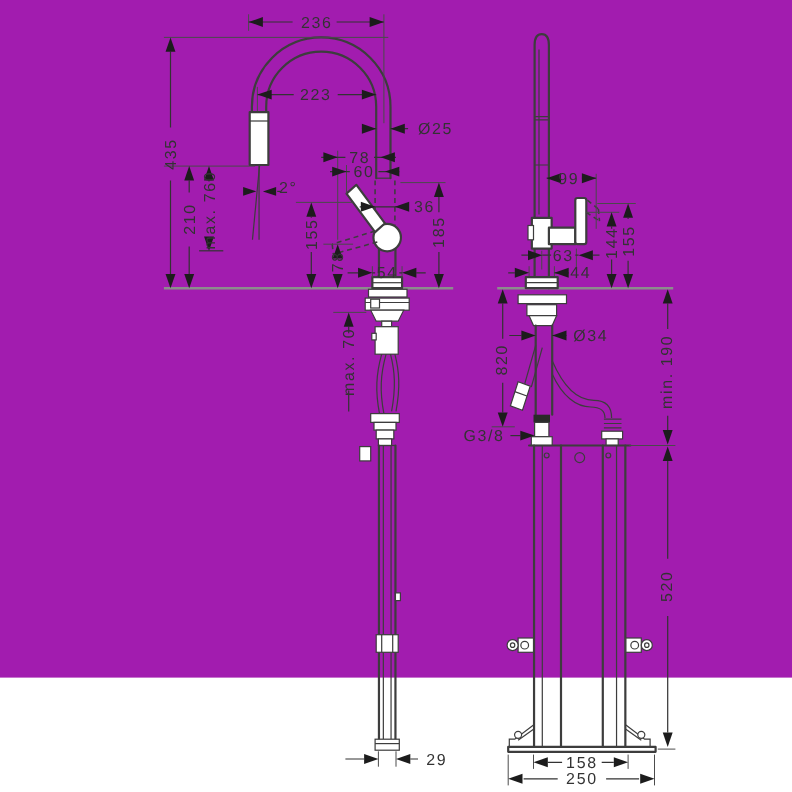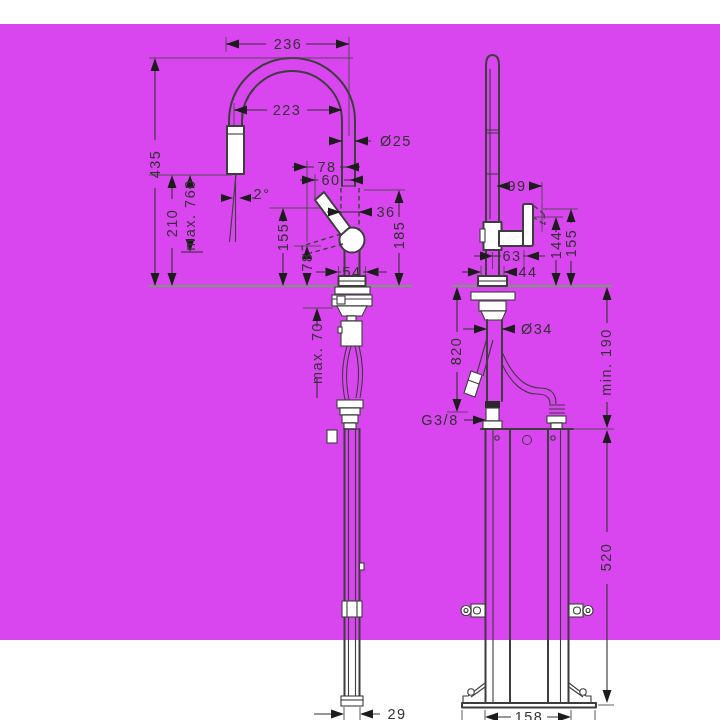--- a/index.html
+++ b/index.html
@@ -1,16 +1,16 @@
 <!DOCTYPE html>
 <html><head>
 <meta charset="utf-8">
 <style>
   html,body{margin:0;padding:0;background:#fff;width:720px;height:720px;overflow:hidden;}
-  #stage{width:720px;height:616px;position:relative;background:#d946ef;margin-top:24px;}
+  #stage{width:720px;height:616px;position:relative;background:#a21caf;}
   svg{display:block;}
   svg text{font-family:"Liberation Sans","DejaVu Sans",sans-serif;font-size:14.5px;letter-spacing:1.5px;fill:#333;}
   .obj{stroke:#3d3d3d;stroke-width:2;fill:none;stroke-linecap:round;stroke-linejoin:round;}
   .objthin{stroke:#3d3d3d;stroke-width:1.1;fill:none;}
   .objfill{stroke:#3d3d3d;stroke-width:2;fill:#fff;stroke-linejoin:round;}
   .objfillthin{stroke:#3d3d3d;stroke-width:1.1;fill:#fff;}
   .dark{fill:#2a2a2a;stroke:none;}
   .dash{stroke:#3d3d3d;stroke-width:1.4;fill:none;stroke-dasharray:4.5 3.5;}
   .dim{stroke:#333;stroke-width:1.1;fill:none;}
   .ext{stroke:#4a4a4a;stroke-width:0.9;fill:none;}

